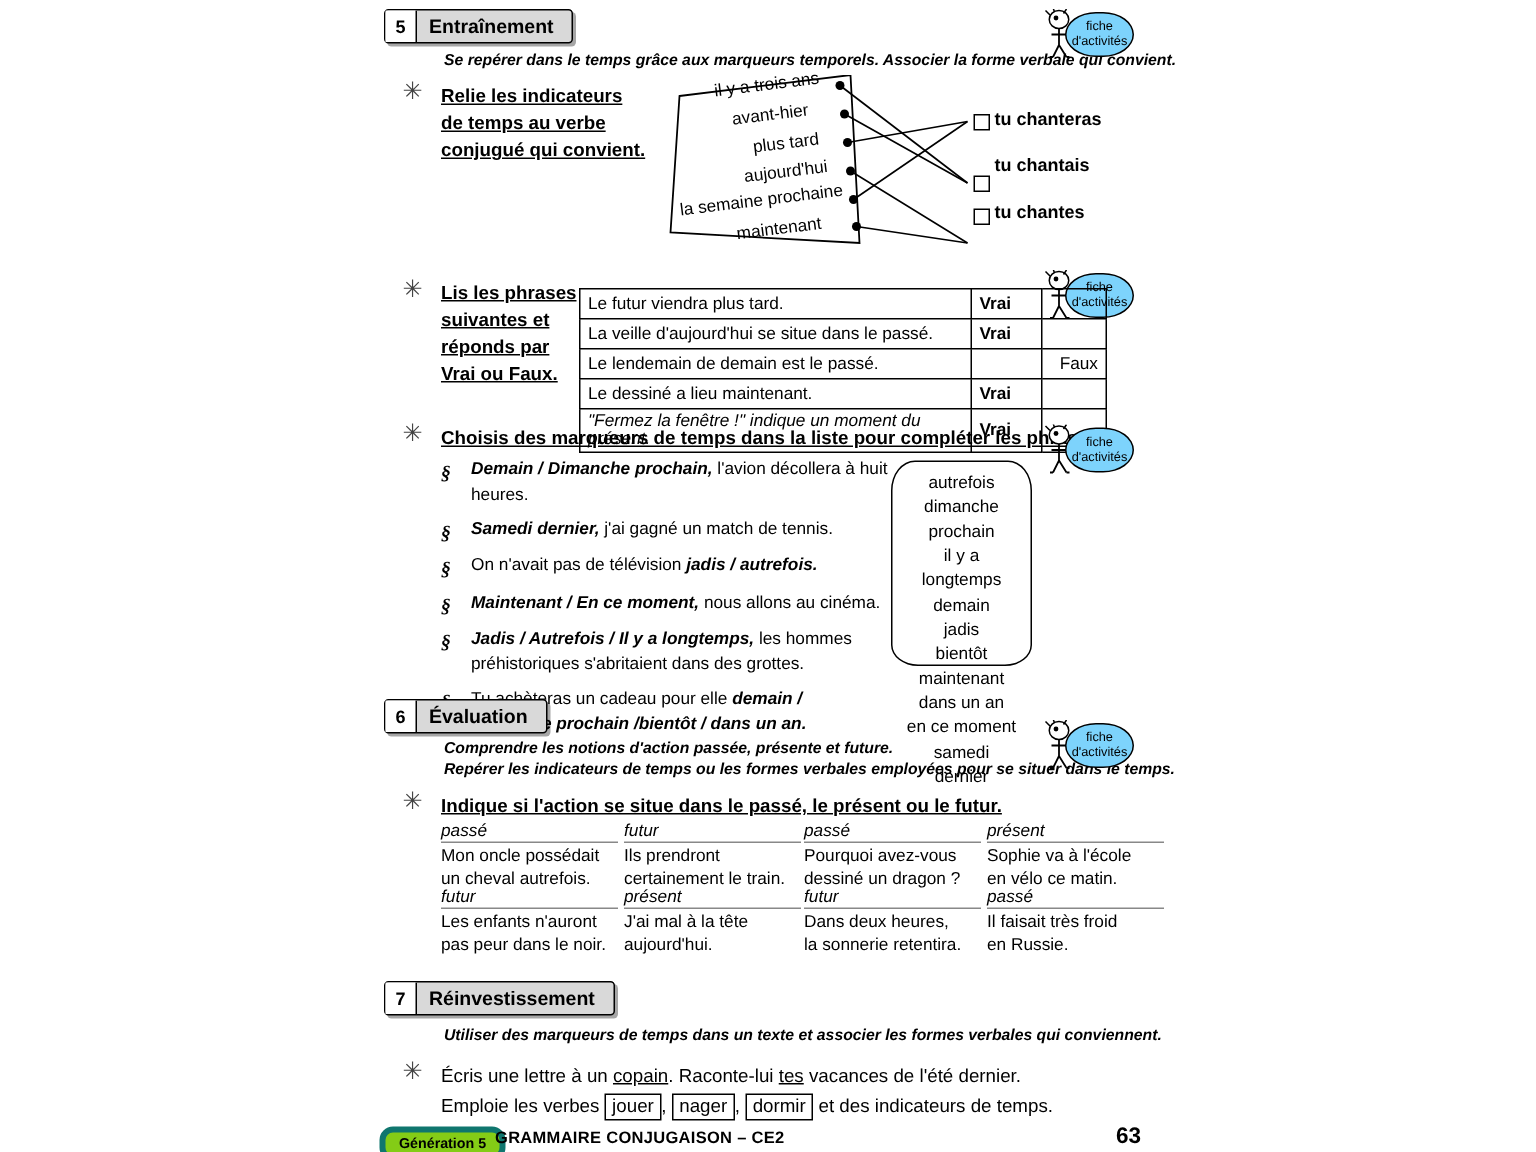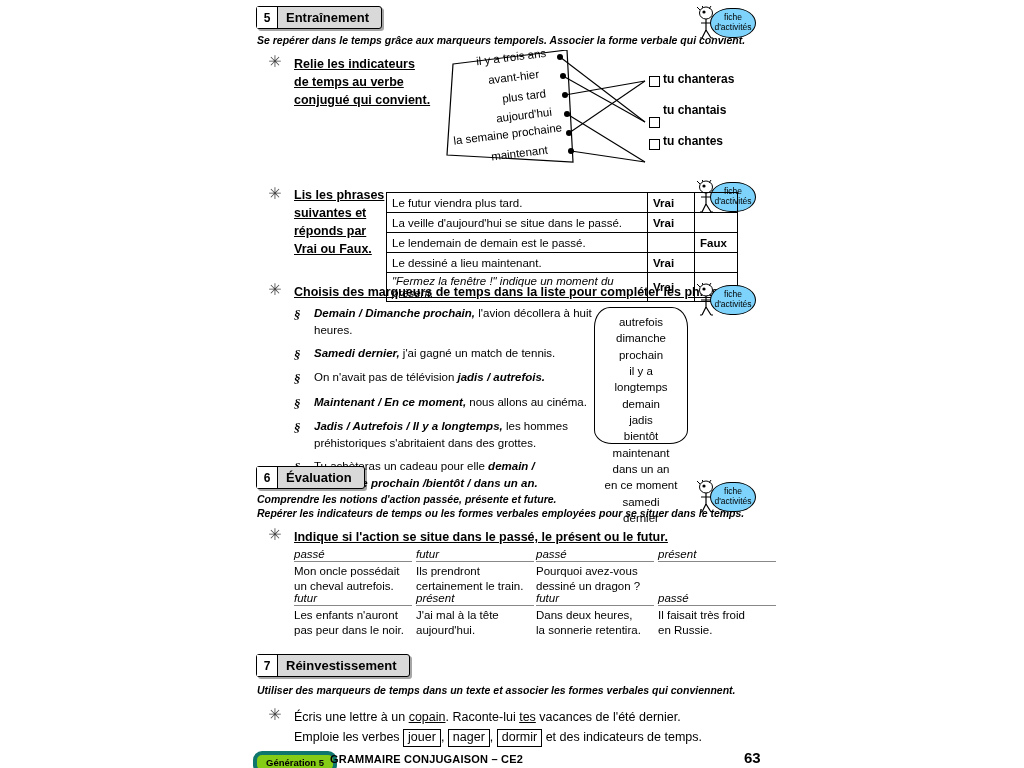--- a/index.html
+++ b/index.html
@@ -48,20 +48,21 @@
     font-size: 13px;
     white-space: nowrap;
   }
 
   .objective {
     position: absolute;
     font-style: italic;
     font-size: 10.5px;
     font-weight: bold;
     line-height: 1.35;
+    margin-left: 39px;
   }
 
   
   .star {
     position: absolute;
     width: 14px;
     height: 14px;
     color: #444;
     font-size: 16px;
     line-height: 14px;
@@ -128,21 +129,21 @@
     border-collapse: collapse;
     font-size: 11.5px;
   }
   .vf-table td {
     border: 1px solid #000;
     padding: 2px 5px;
     height: 15px;
   }
   .vf-table td.s { width: 250px; }
   .vf-table td.v { width: 36px; font-weight: bold; text-align: left; }
-  .vf-table td.f { width: 32px; font-weight: bold; text-align: left; margin-left: 9px; }
+  .vf-table td.f { width: 32px; font-weight: normal; text-align: right; margin-left: 9px; }
 
   
   .slist { position: absolute; font-size: 11.5px; line-height: 1.5; }
   .slist .row { display: flex; margin-bottom: 5px; }
   .slist .mark {
     width: 20px;
     font-family: "Liberation Serif", serif;
     font-style: italic;
     font-weight: bold;
     font-size: 13px;
@@ -413,20 +414,21 @@
     <div class="evcell" style="left:122px; top:0px;">
       <div class="tense">futur</div>
       <div class="sent"><span>Ils prendront</span><br><span>certainement le train.</span></div>
     </div>
     <div class="evcell" style="left:242px; top:0px;">
       <div class="tense">passé</div>
       <div class="sent"><span>Pourquoi avez-vous</span><br><span>dessiné un dragon ?</span></div>
     </div>
     <div class="evcell" style="left:364px; top:0px;">
       <div class="tense">présent</div>
+      <div class="sent"><span>Sophie va à l'école</span><br><span>en vélo ce matin.</span></div>
     </div>
     <div class="evcell" style="left:0px;   top:44px;">
       <div class="tense">futur</div>
       <div class="sent"><span>Les enfants n'auront</span><br><span>pas peur dans le noir.</span></div>
     </div>
     <div class="evcell" style="left:122px; top:44px;">
       <div class="tense">présent</div>
       <div class="sent"><span>J'ai mal à la tête</span><br><span>aujourd'hui.</span></div>
     </div>
     <div class="evcell" style="left:242px; top:44px;">

